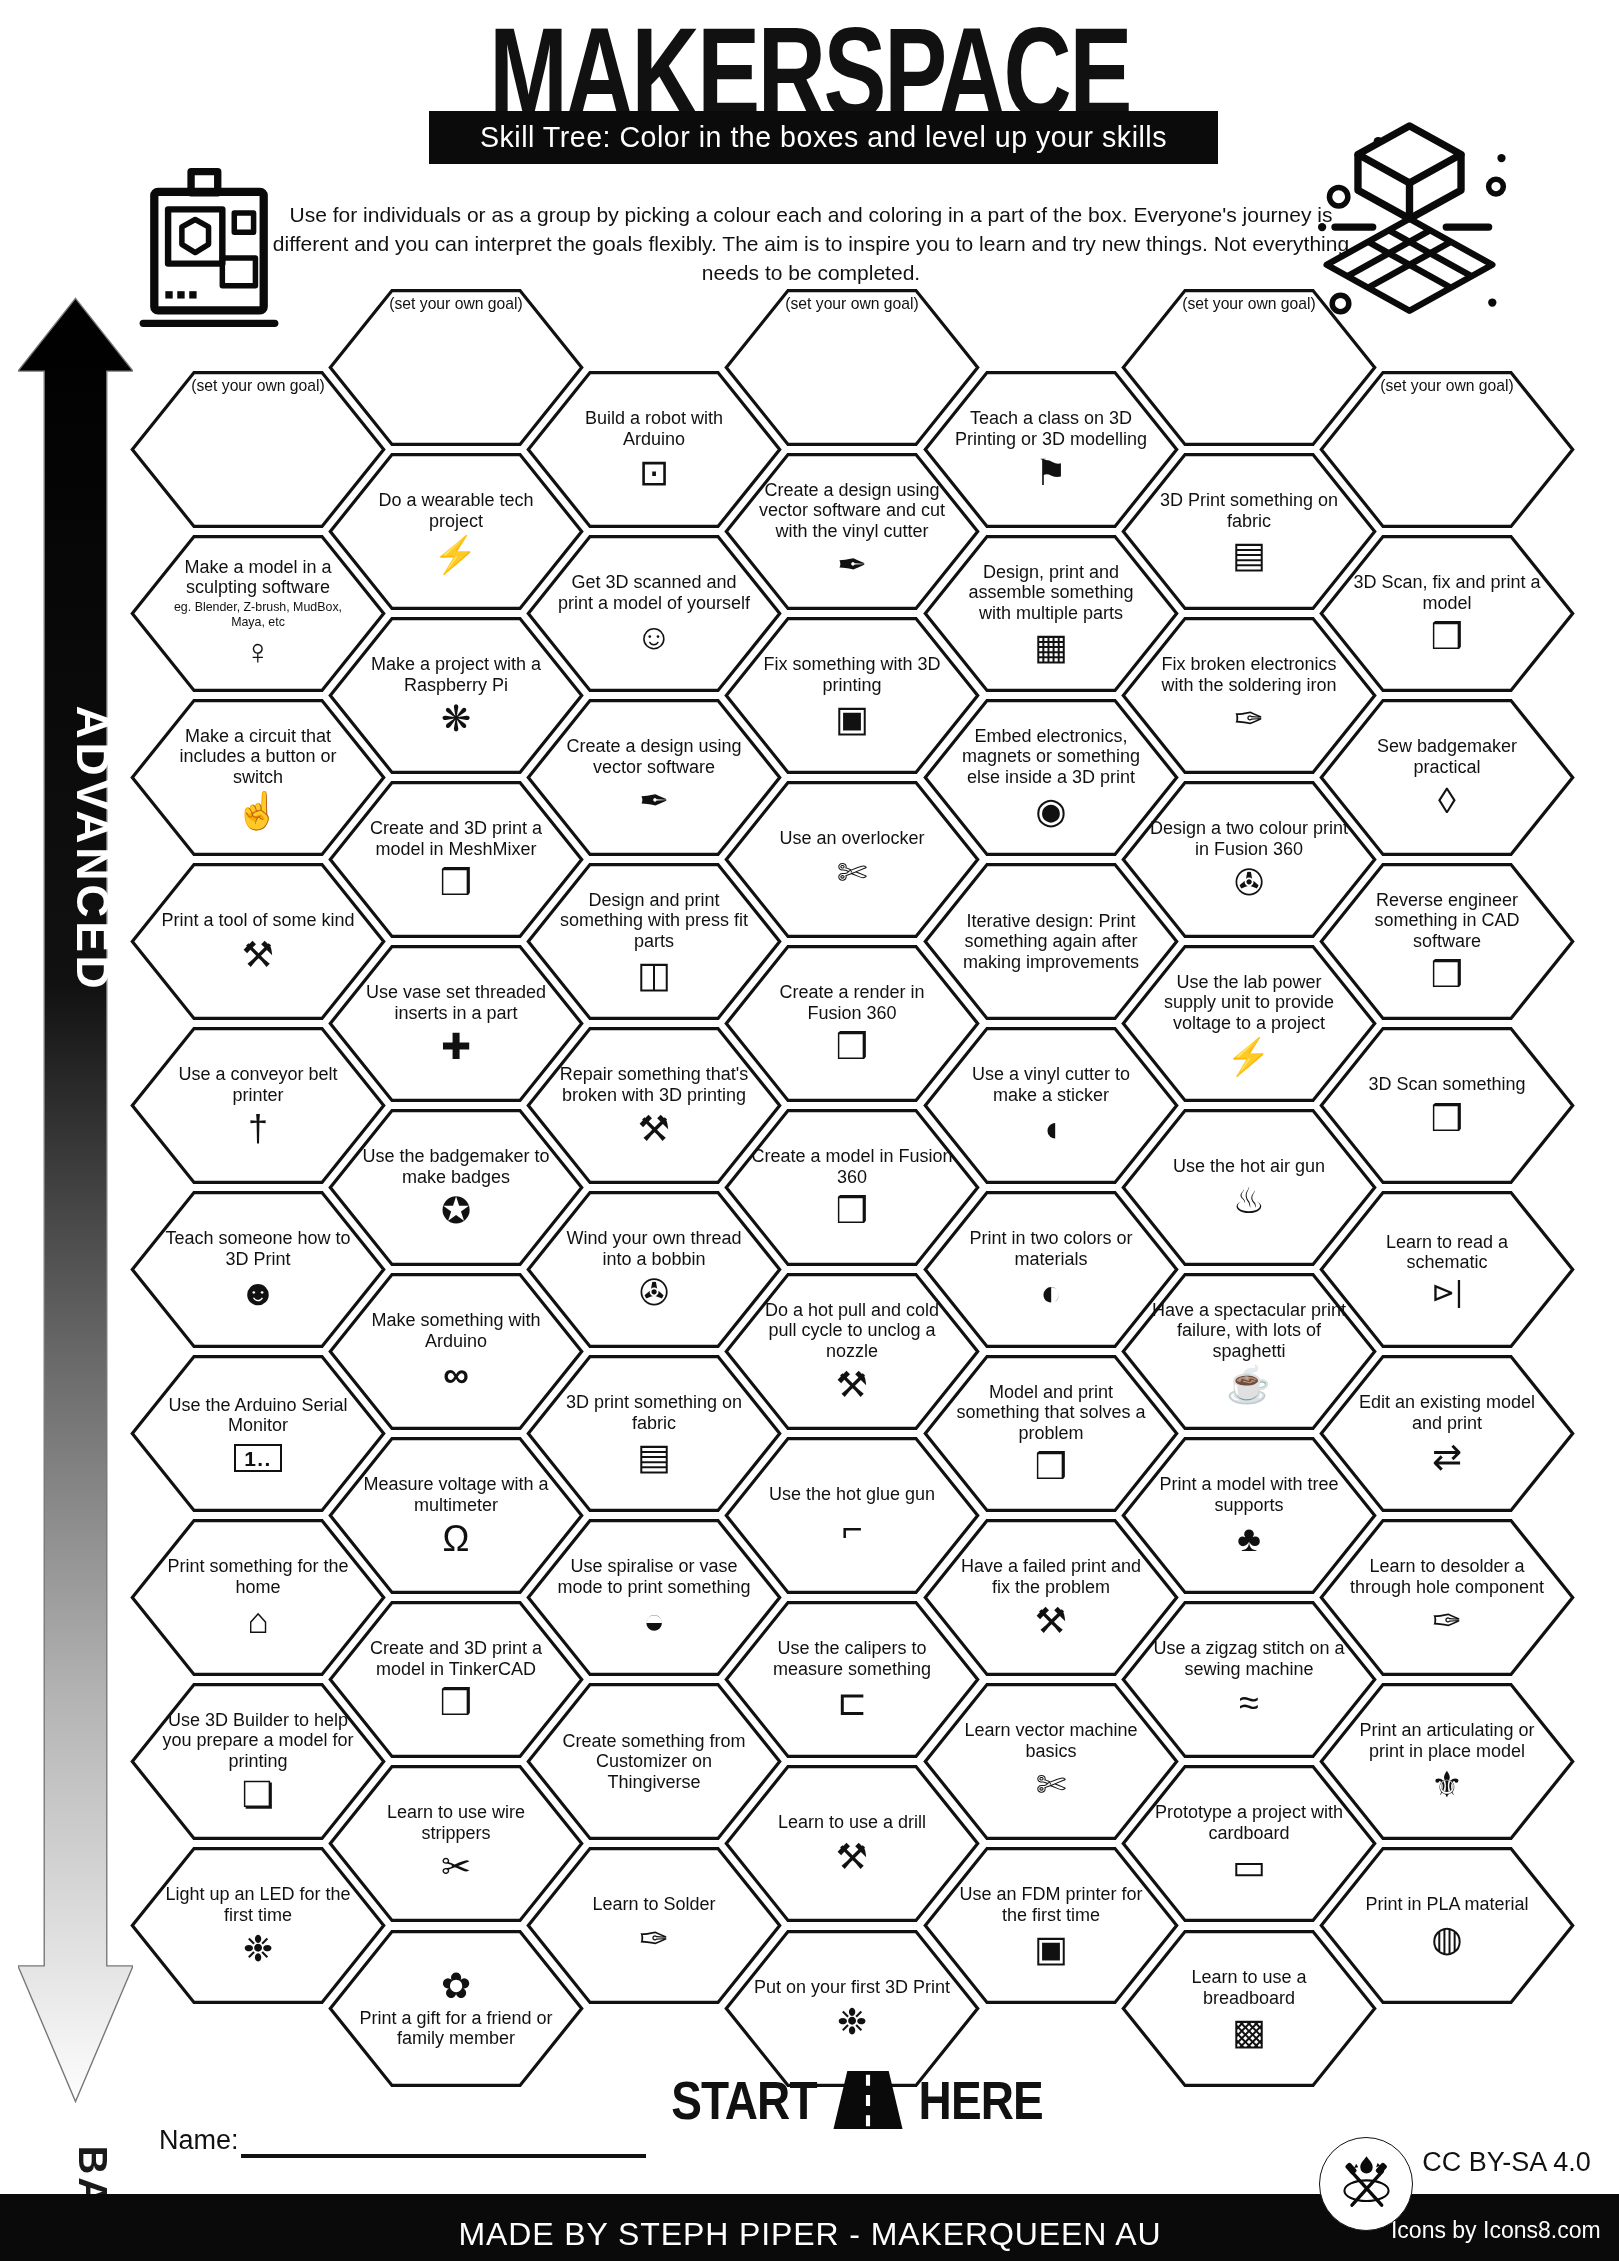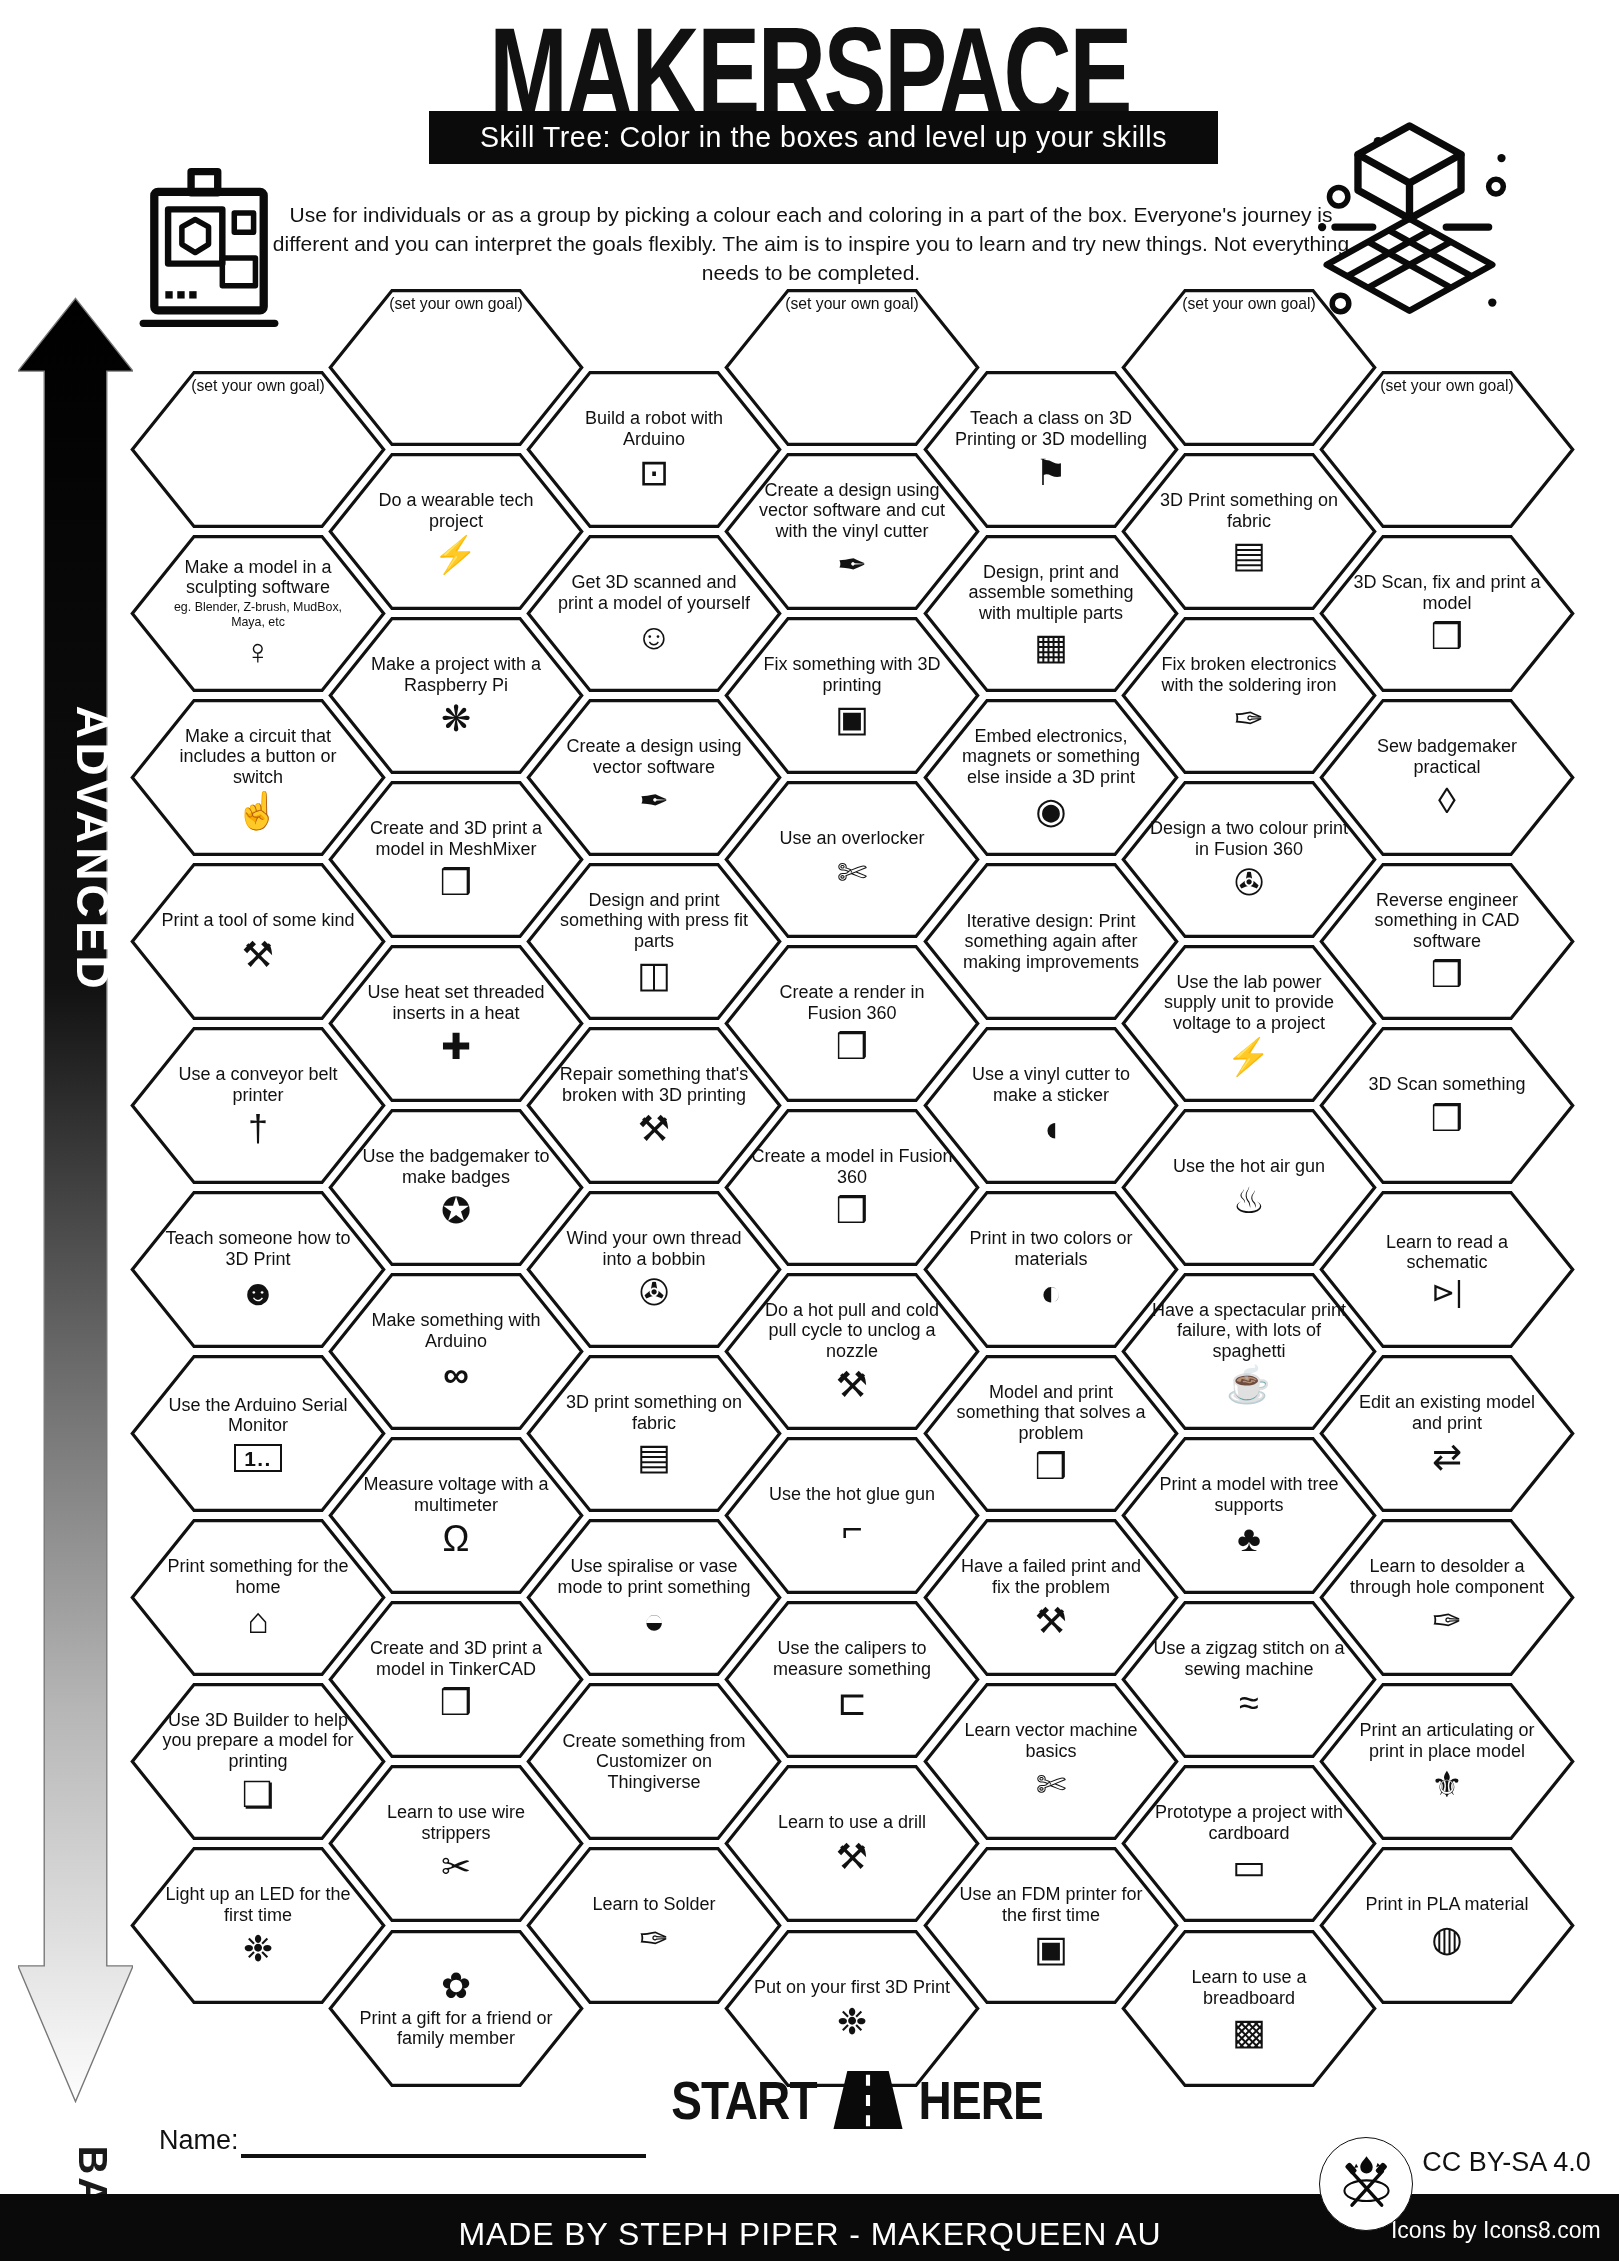--- a/index.html
+++ b/index.html
@@ -256,21 +256,21 @@
         <div class="content">
           <div class="hex-label">Create and 3D print a model in MeshMixer</div>
           <div class="glyph" data-icon="cube-icon">❒</div>
         </div>
       </div>
       <div class="hex" style="left: 328px; top: 944px;">
         <svg class="hex-shape" viewBox="0 0 556 344">
           <polygon points="139,5 417,5 551,172 417,339 139,339 5,172"></polygon>
         </svg>
         <div class="content">
-          <div class="hex-label">Use heat set threaded inserts in a heat</div>
+          <div class="hex-label">Use vase set threaded inserts in a part</div>
           <div class="glyph" data-icon="threaded-insert-icon">✚</div>
         </div>
       </div>
       <div class="hex" style="left: 328px; top: 1108px;">
         <svg class="hex-shape" viewBox="0 0 556 344">
           <polygon points="139,5 417,5 551,172 417,339 139,339 5,172"></polygon>
         </svg>
         <div class="content">
           <div class="hex-label">Use the badgemaker to make badges</div>
           <div class="glyph" data-icon="badge-icon">✪</div>

